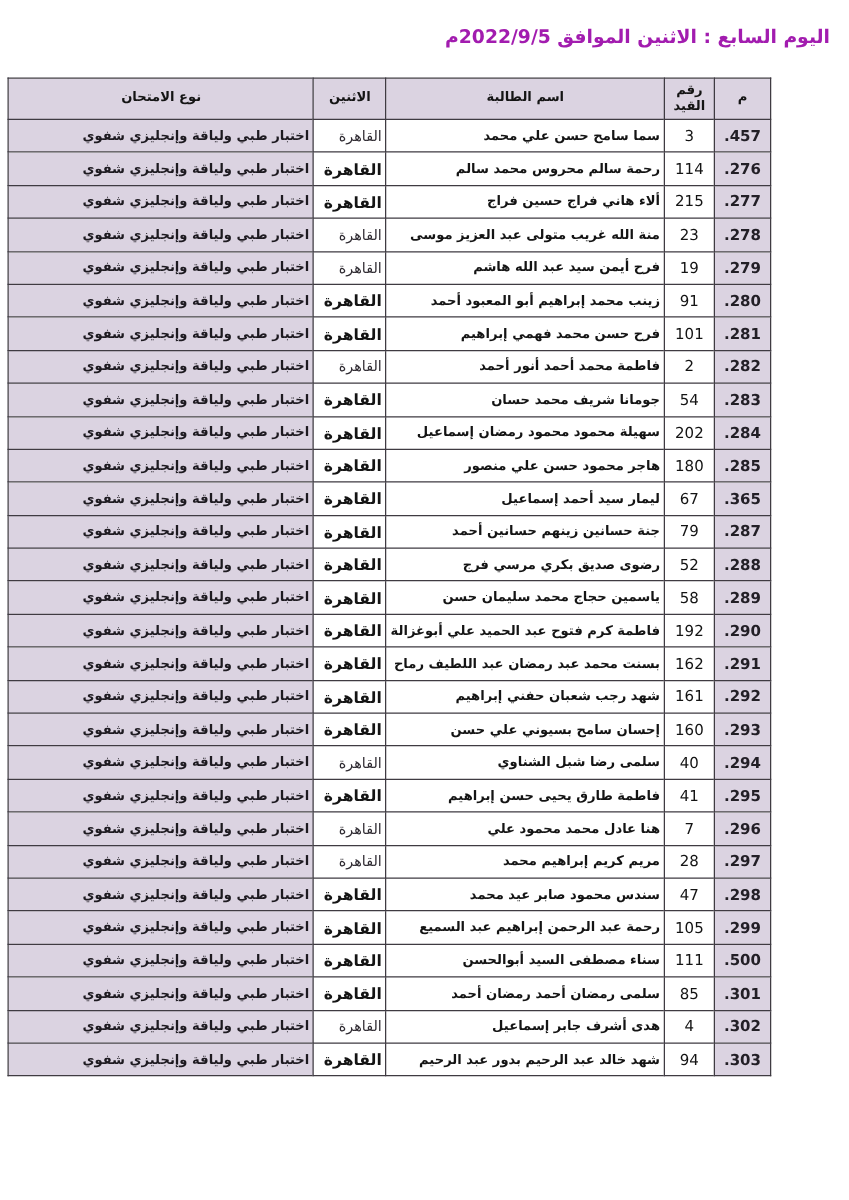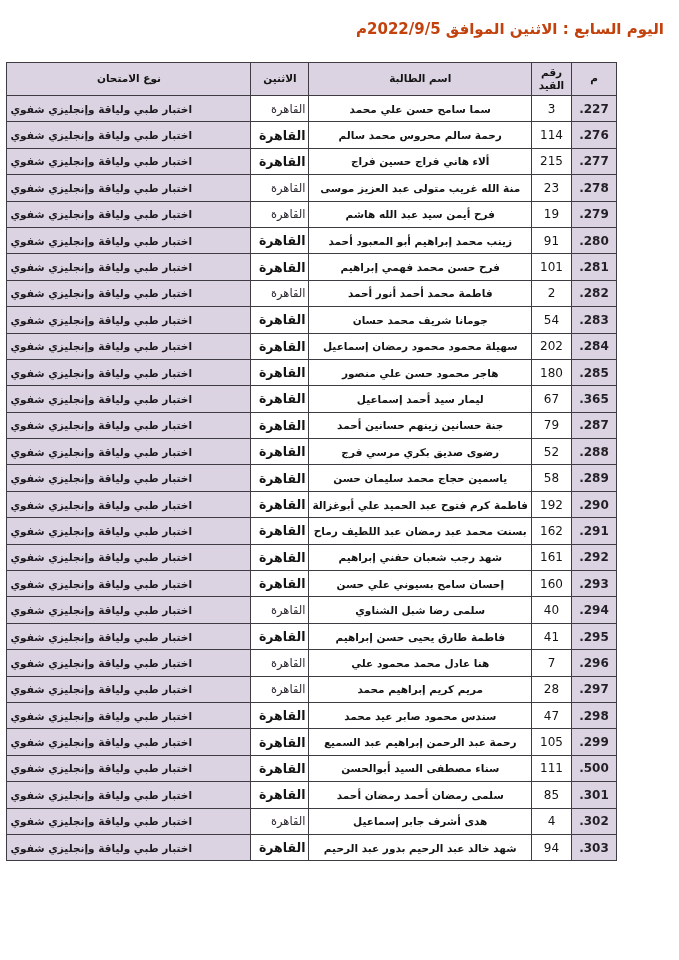--- a/index.html
+++ b/index.html
@@ -15,21 +15,21 @@
     position: relative;
     overflow: hidden;
   }
   .page-title {
     position: absolute;
     top: 20px;
     right: 15px;
     direction: rtl;
     font-size: 15px;
     font-weight: 700;
-    color: #c2410c;
+    color: #a21caf;
     letter-spacing: 0px;
     white-space: nowrap;
   }
   table.students {
     position: absolute;
     top: 62px;
     right: 62px;
     direction: rtl;
     border-collapse: collapse;
     table-layout: fixed;
@@ -66,38 +66,38 @@
     color: #221f26;
   }
   td.c-reg {
     font-size: 12px;
     font-weight: 400;
     text-align: center;
   }
   td.c-name {
     font-size: 10.5px;
     font-weight: 700;
-    text-align: center;
+    text-align: right;
     padding-right: 7px;
   }
   td.c-gov {
     font-size: 12.5px;
     font-weight: 700;
     text-align: right;
   }
   td.c-gov.gov-light {
     font-weight: 400;
     font-size: 11.5px;
     color: #2e2a31;
   }
   td.c-exam {
     background: var(--shade, #dbd3e1);
     font-size: 10.5px;
     font-weight: 700;
-    text-align: left;
+    text-align: right;
     color: #1d1a20;
   }
 </style>
 </head>
 <body>
 
 <div class="page-title">اليوم السابع : الاثنين الموافق 2022/9/5م</div>
 
 <table class="students">
   <colgroup>
@@ -111,21 +111,21 @@
     <tr>
       <th>م</th>
       <th>رقم القيد</th>
       <th>اسم الطالبة</th>
       <th>الاثنين</th>
       <th>نوع الامتحان</th>
     </tr>
   </thead>
   <tbody>
       <tr>
-    <td class="c-index">227.</td>
+    <td class="c-index">457.</td>
     <td class="c-reg">3</td>
     <td class="c-name">سما سامح حسن علي محمد</td>
     <td class="c-gov gov-light">القاهرة</td>
     <td class="c-exam">اختبار طبي ولياقة وإنجليزي شفوي</td>
   </tr>
       <tr>
     <td class="c-index">276.</td>
     <td class="c-reg">114</td>
     <td class="c-name">رحمة سالم محروس محمد سالم</td>
     <td class="c-gov">القاهرة</td>

